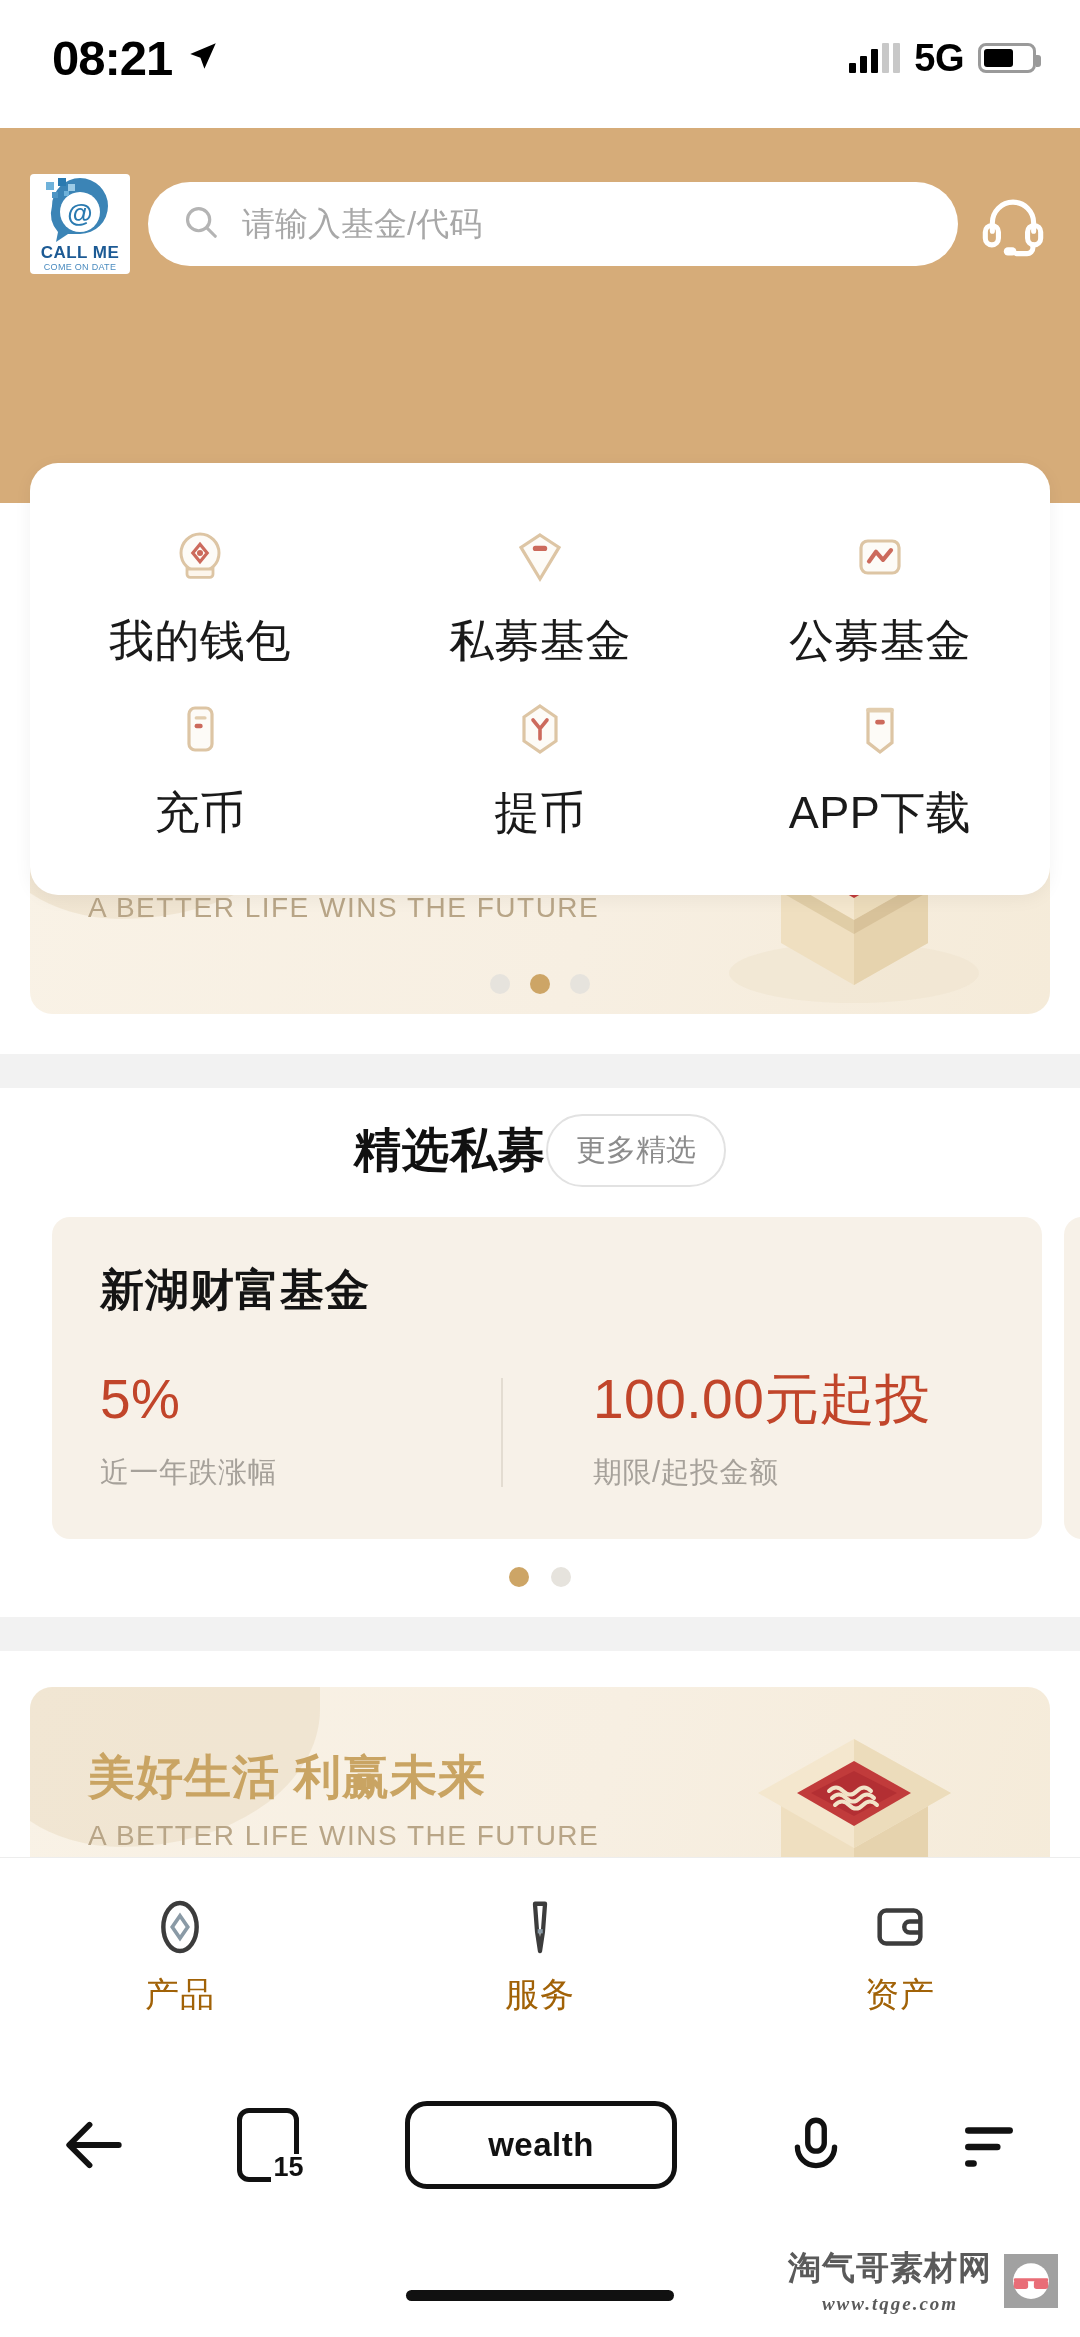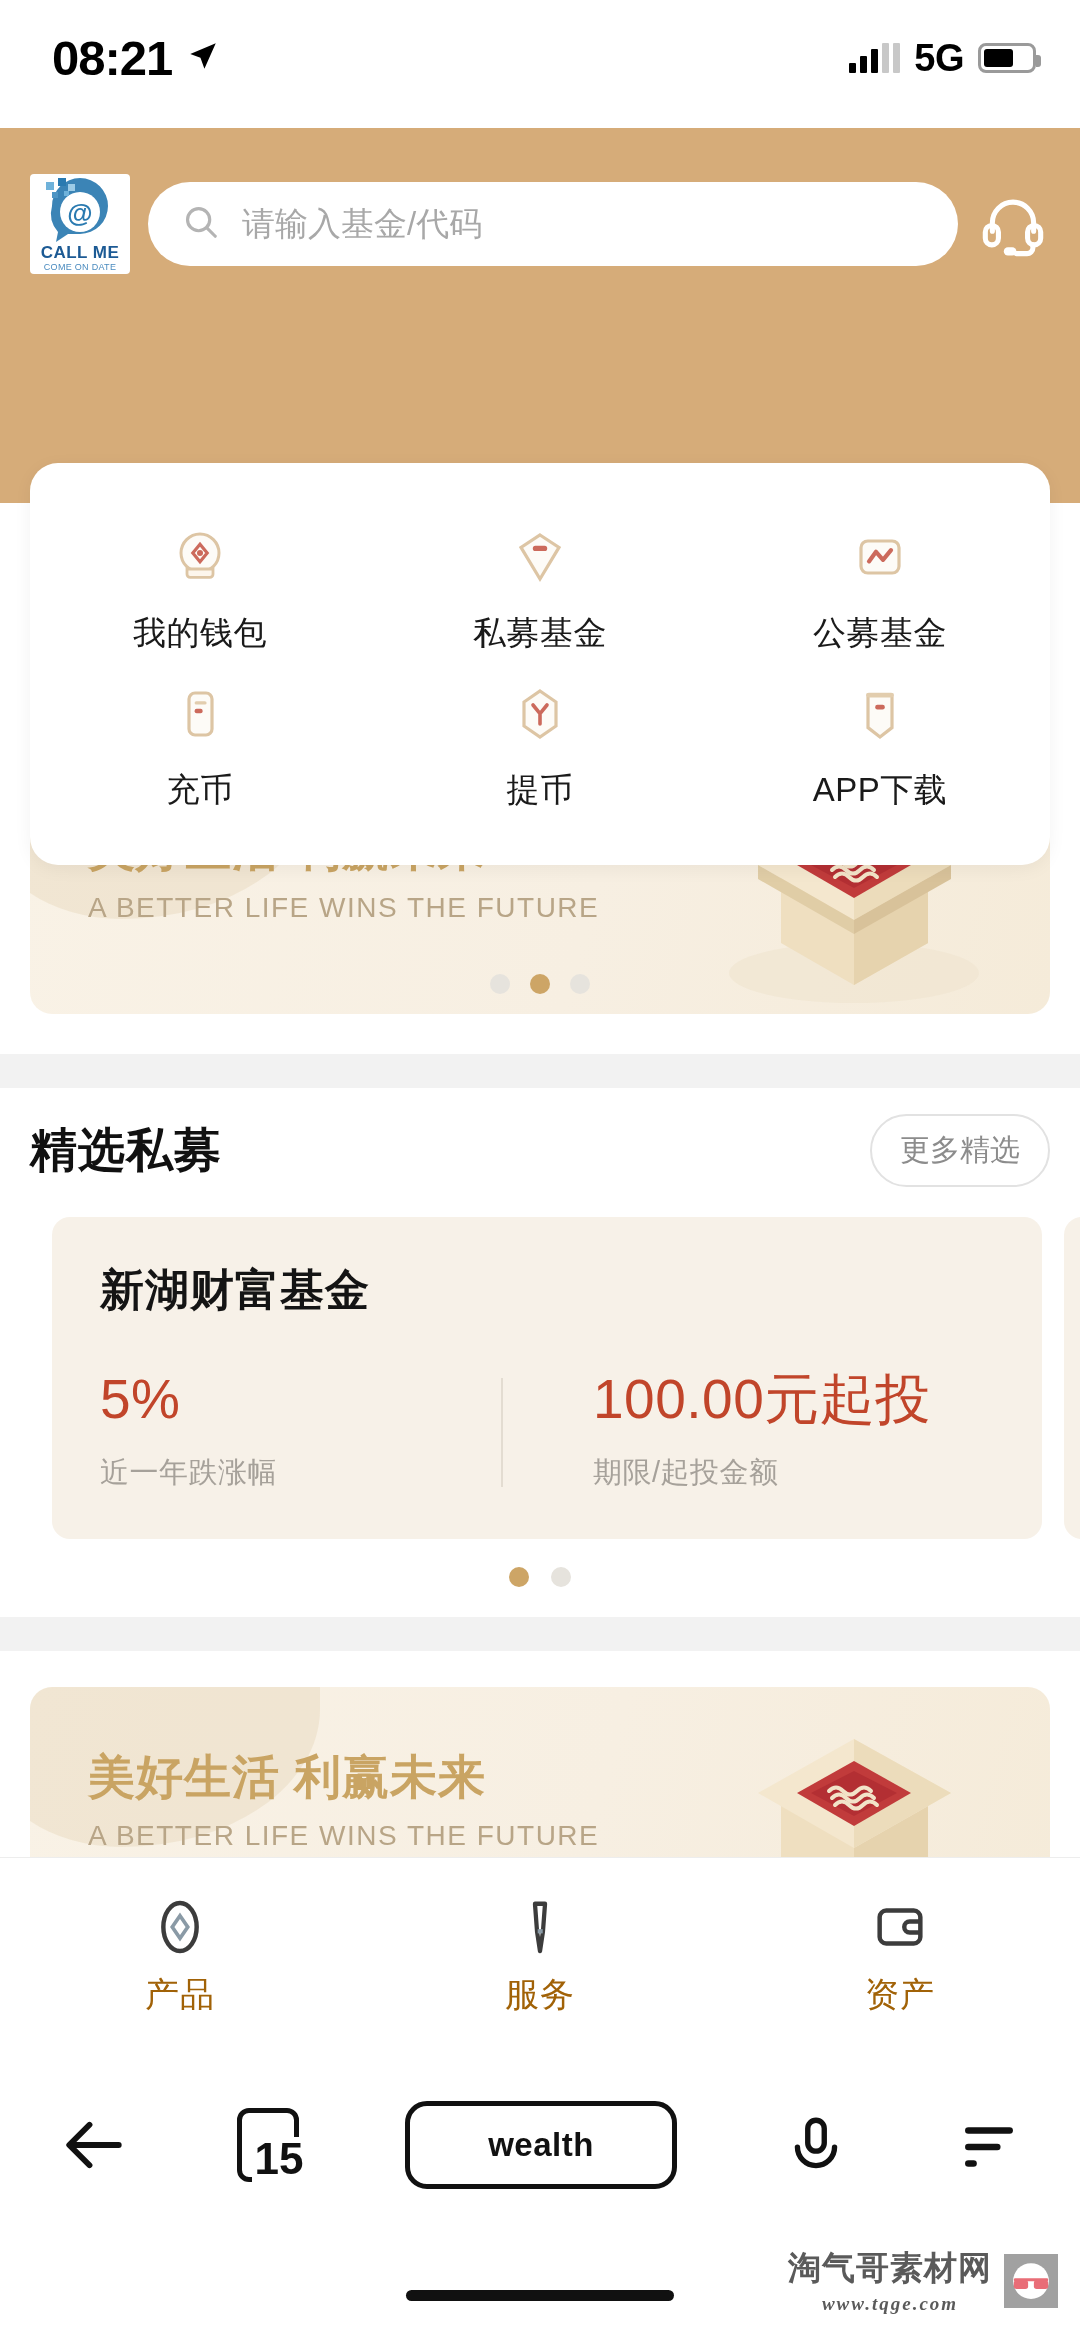--- a/index.html
+++ b/index.html
@@ -68,21 +68,21 @@
   .menucard {
     position:absolute; left:30px; right:30px; top:335px;
     background:#fff; border-radius:28px;
     padding:54px 0 44px 0;
     box-shadow:0 4px 18px rgba(0,0,0,0.05);
     z-index:5;
   }
   .menugrid { display:grid; grid-template-columns:repeat(3,1fr); row-gap:10px; }
   .menuitem { display:flex; flex-direction:column; align-items:center; gap:22px; padding:8px 0; }
   .menuicon { width:64px; height:64px; display:flex; align-items:center; justify-content:center; }
-  .menulabel { font-size:33px; color:#1a1a1a; letter-spacing:0.5px;text-align:center; }
+  .menulabel { font-size:45px; color:#1a1a1a; letter-spacing:0.5px;text-align:center; }
 
   
   .scrollarea { position:relative; background:#f7f7f7; }
 
   .banner-wrap { background:#fff; padding:26px 30px 40px 30px; }
   .banner {
     position:relative; height:255px; border-radius:22px; overflow:hidden;
     background:linear-gradient(105deg,#f9f2e6 0%,#f7efe2 55%,#f5ebd9 100%);
   }
   .banner .blob {
@@ -97,21 +97,21 @@
     font-size:28px; color:#b8a587; letter-spacing:1.5px; margin-top:22px; line-height:1;
   }
   .banner-art { position:absolute; right:34px; top:-6px; width:330px; height:268px; }
   .dots { position:absolute; right:0; left:0; bottom:20px; display:flex; justify-content:center; gap:20px; }
   .dot { width:20px; height:20px; border-radius:50%; background:#e6e3dd; }
   .dot.on { background:#cda566; }
 
   
   .featured { background:#fff; padding:0 0 30px 0; }
   .sec-head {
-    display:flex; align-items:center; justify-content:space-between;
+    display:flex; align-items:center; justify-content:center;
     padding:26px 30px 30px 30px;
   }
   .sec-title { font-size:47px; font-weight:bold; color:#111; letter-spacing:1px; }
   .more-pill {
     border:2px solid #e2e2e2; border-radius:40px;
     padding:14px 28px; font-size:30px; color:#8c8c8c; background:#fff;
   }
   .cards { display:flex; gap:22px; padding:0 0 0 52px; overflow:hidden; }
   .fundcard {
     background:#f7f1e8; border-radius:18px;
@@ -153,21 +153,21 @@
     border:5px solid #111; border-radius:22px;
     padding:20px 78px; font-size:33px; font-weight:bold; color:#111;
     letter-spacing:0.5px;
   }
   .tabcount {
     position:relative; width:62px; height:74px;
     border:5px solid #111; border-radius:12px;
     display:flex; align-items:flex-end; justify-content:flex-end;
   }
   .tabcount span {
-    font-size:44px; font-weight:bold; color:#111; background:#fff;
+    font-size:27px; font-weight:bold; color:#111; background:#fff;
     line-height:1; padding:0 0 2px 3px; margin:0 -10px -6px 0;
   }
 
   
   .homebar { position:absolute; left:0; right:0; bottom:0; height:100px; background:#fff; }
   .homeind {
     position:absolute; left:50%; transform:translateX(-50%); bottom:36px;
     width:268px; height:11px; background:#111; border-radius:6px;
   }
   .watermark {

